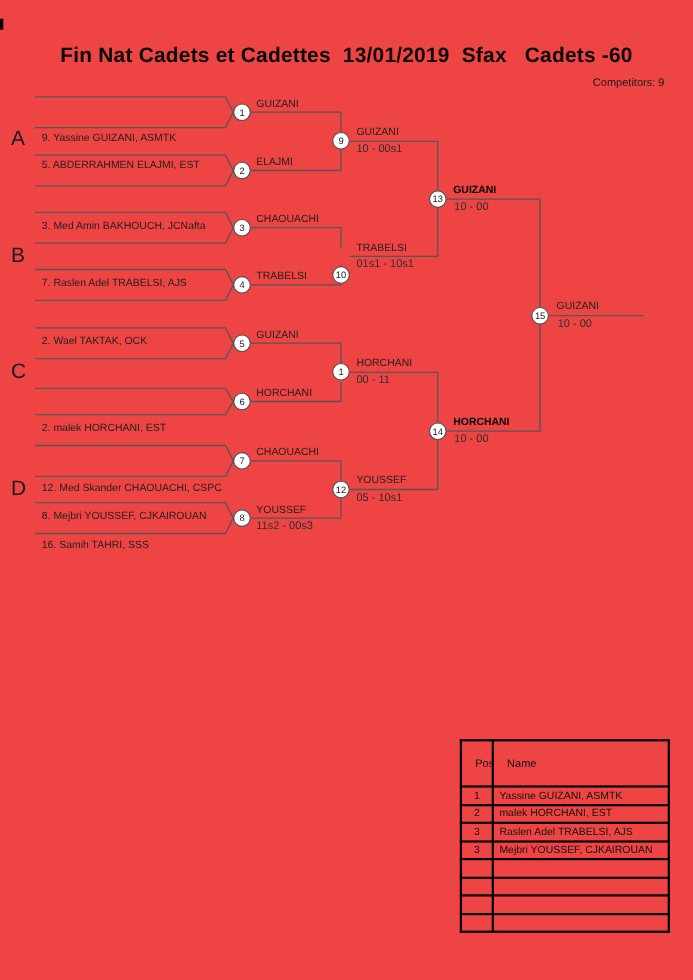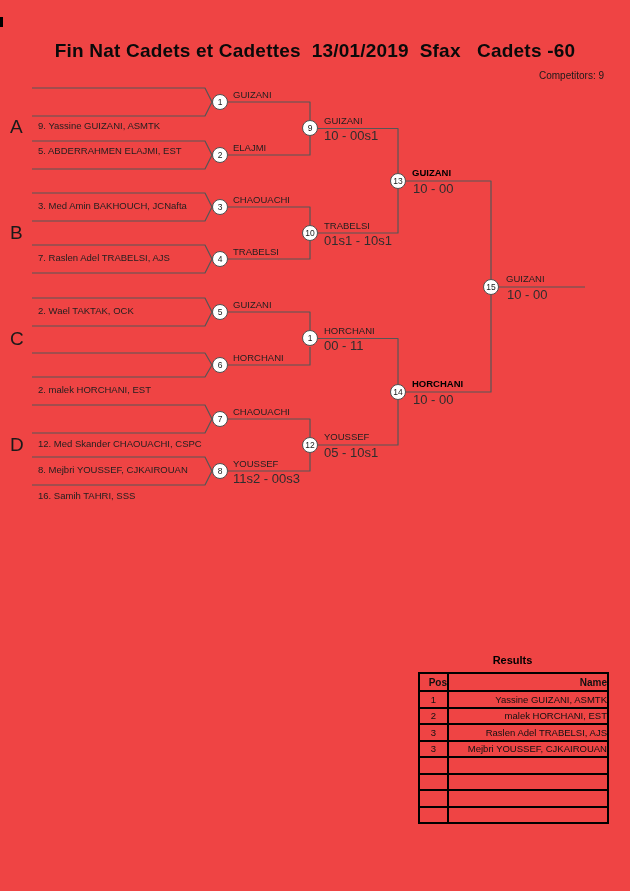--- a/index.html
+++ b/index.html
@@ -7,33 +7,33 @@
         font-family:"Liberation Sans",sans-serif;color:#222;}
   .abs{position:absolute;}
   .corner-mark{left:0;top:17px;width:3px;height:10px;background:#000;}
   .title{left:0;right:0;top:40px;text-align:center;font-size:19px;font-weight:bold;
          color:#0a0a0a;white-space:pre;letter-spacing:0.2px;}
   .competitors{right:26px;top:70px;font-size:10px;color:#1a1a1a;}
   .group-label{font-size:19px;line-height:19px;color:#1a1a1a;}
   .entry{font-size:9.5px;line-height:11px;white-space:nowrap;color:#1f1f1f;margin-top:20px;}
   .wname{font-size:9.5px;line-height:11px;white-space:nowrap;color:#1f1f1f;}
   .wname.bold{font-weight:bold;color:#000;}
-  .wscore{font-size:13px;line-height:9px;white-space:nowrap;color:#2e2e2e;}
+  .wscore{font-size:10px;line-height:9px;white-space:nowrap;color:#2e2e2e;}
   .mcircle{width:16px;height:16px;box-sizing:border-box;border:1.2px solid #4f4f4f;
            border-radius:50%;background:#fff;display:flex;align-items:center;
            justify-content:center;font-size:8.5px;color:#1a1a1a;z-index:3;}
   svg.bracket{position:absolute;left:0;top:0;z-index:1;}
   .txt{z-index:2;}
   .results-title{left:418px;top:654px;width:189px;text-align:center;
                  font-size:11px;font-weight:bold;color:#000;}
   table.results{position:absolute;left:418px;top:672px;width:189px;
                 border-collapse:collapse;table-layout:fixed;font-size:9.5px;color:#111;}
   table.results th, table.results td{border:2px solid #000;overflow:hidden;}
-  table.results th{height:16px;font-size:10px;font-weight:bold;text-align:right;padding:0;}
-  table.results td{height:14.5px;padding:0;text-align:right;}
+  table.results th{height:16px;font-size:10px;font-weight:normal;text-align:left;padding:12px;}
+  table.results td{height:14.5px;padding:0;}
   table.results td.pos{text-align:center;}
   table.results td.name{padding-left:5px;white-space:nowrap;}
   col.c-pos{width:29px;} col.c-name{width:160px;}
 </style>
 </head>
 <body>
 
 <div class="page">
 
   <div class="abs corner-mark"></div>
@@ -111,28 +111,27 @@
 
   <div class="abs mcircle" style="left:212px;top:94px">1</div>
   <div class="abs mcircle" style="left:212px;top:147px">2</div>
   <div class="abs mcircle" style="left:212px;top:199px">3</div>
   <div class="abs mcircle" style="left:212px;top:251px">4</div>
   <div class="abs mcircle" style="left:212px;top:304px">5</div>
   <div class="abs mcircle" style="left:212px;top:357px">6</div>
   <div class="abs mcircle" style="left:212px;top:411px">7</div>
   <div class="abs mcircle" style="left:212px;top:463px">8</div>
   <div class="abs mcircle" style="left:302px;top:120px">9</div>
-  <div class="abs mcircle" style="left:302px;top:225px">10</div>
+  <div class="abs mcircle" style="left:302px;top:242px">10</div>
   <div class="abs mcircle" style="left:302px;top:330px">1</div>
   <div class="abs mcircle" style="left:302px;top:437px">12</div>
   <div class="abs mcircle" style="left:390px;top:173px">13</div>
   <div class="abs mcircle" style="left:390px;top:384px">14</div>
   <div class="abs mcircle" style="left:483px;top:279px">15</div>
 
-  <div class="abs results-title txt">Results</div>
   <table class="results">
     <colgroup>
         <col class="c-pos">
         <col class="c-name">
       </colgroup>
     <thead>
       <tr>
         <th>Pos</th>
         <th>Name</th>
       </tr>

